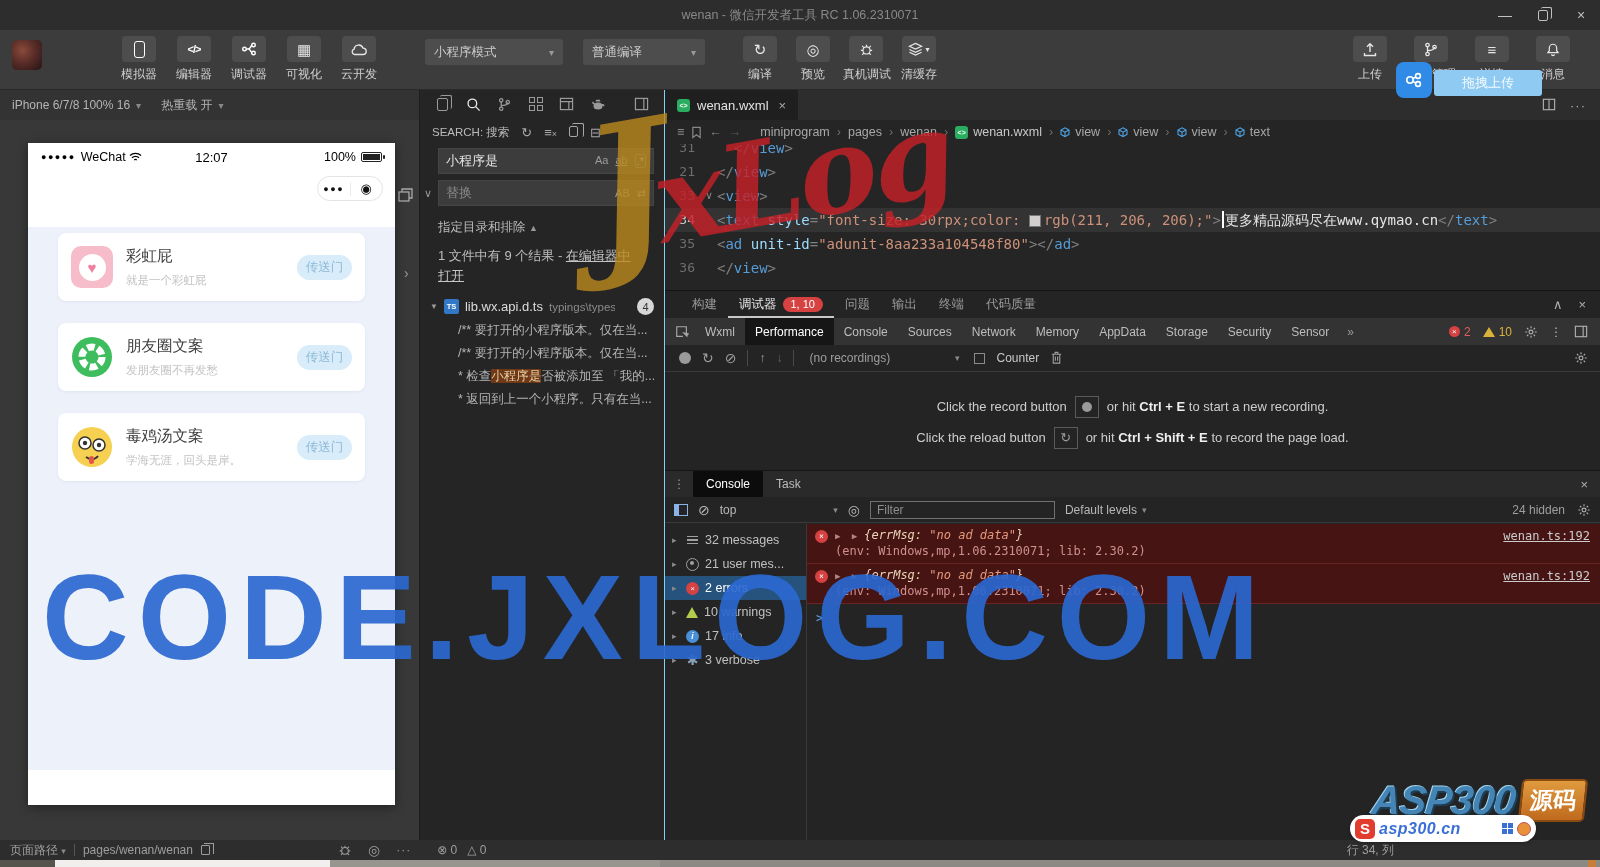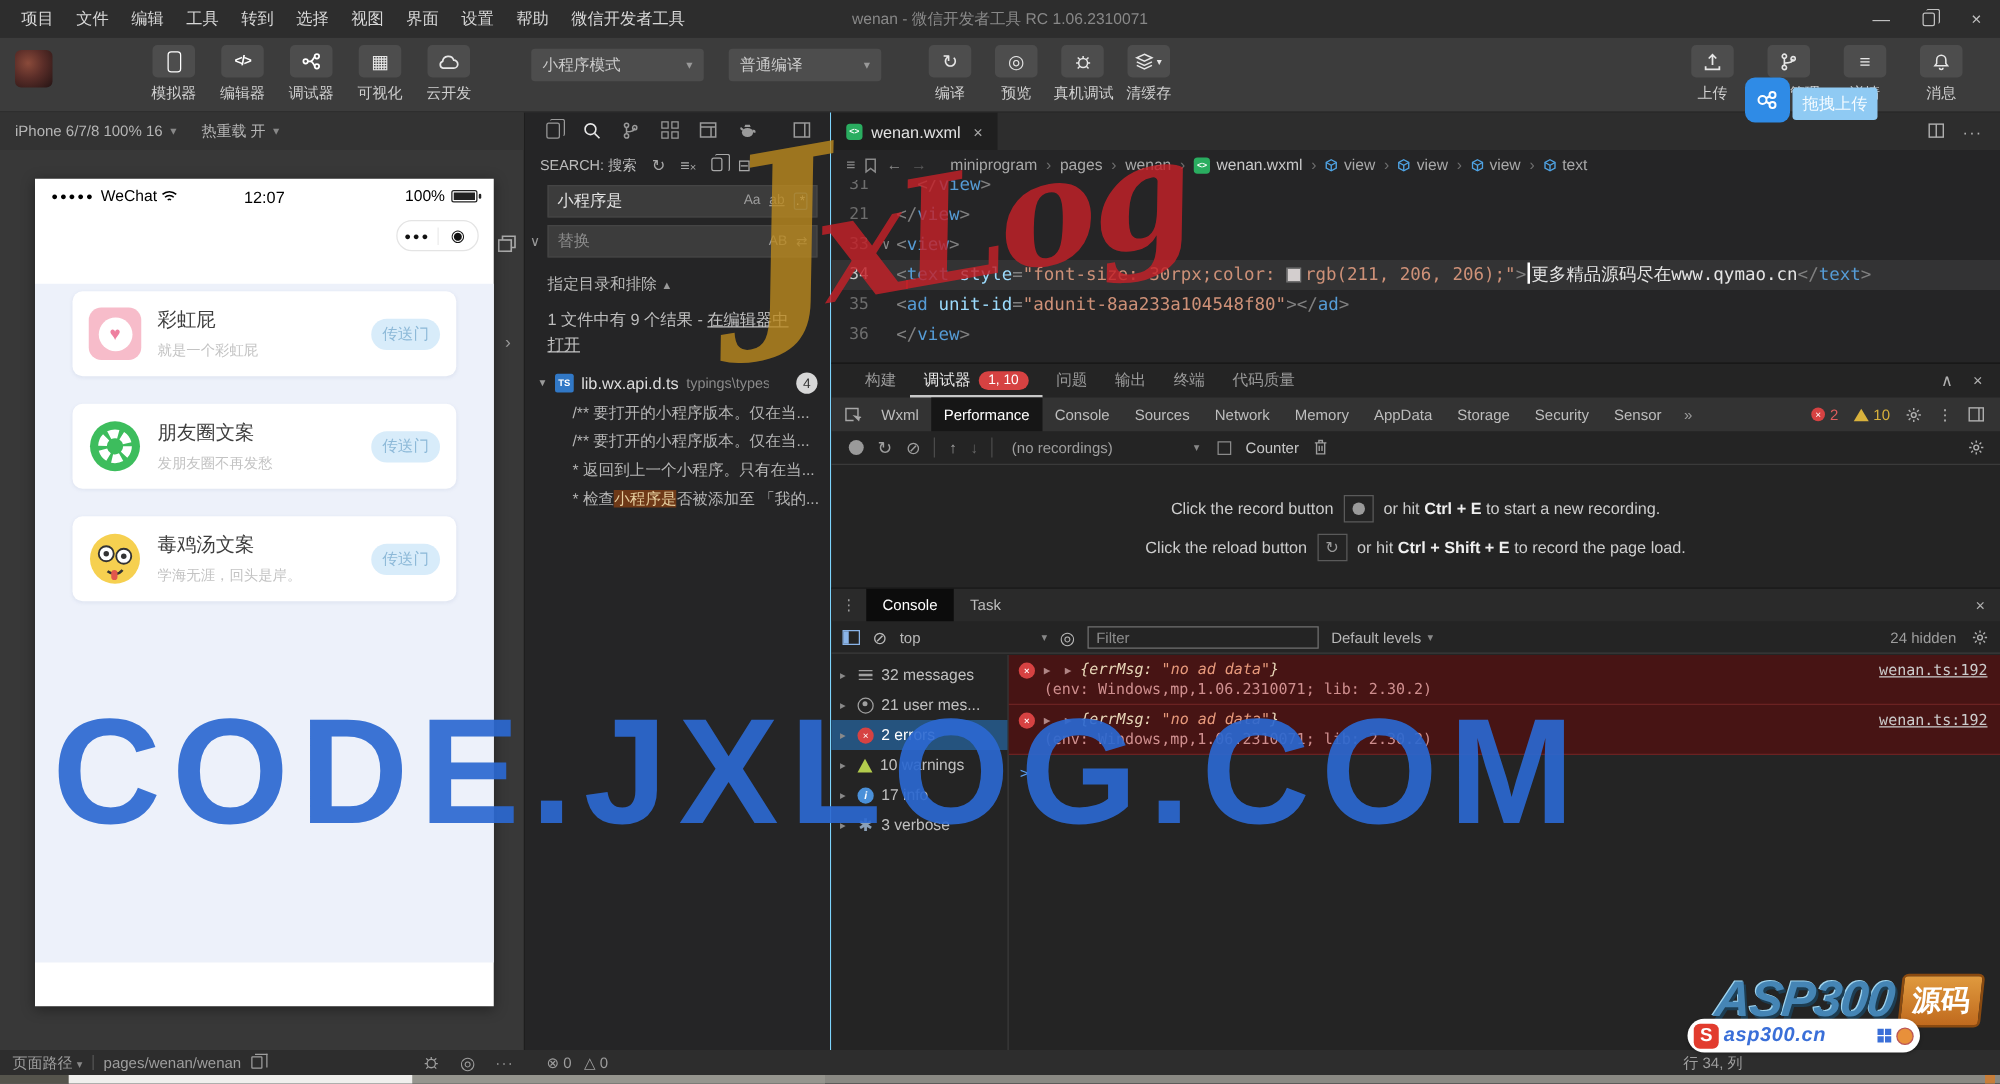--- a/index.html
+++ b/index.html
@@ -29,21 +29,21 @@
   .select .sp{flex:1}
   .select .cd{color:#999;font-size:10px;margin-left:10px}
   #action-btns{position:absolute;left:737px;top:5px;display:flex;gap:7px}
   #right-btns{position:absolute;right:24px;top:5px;display:flex;gap:15px}
   .ib .tool-ic{width:34px;height:26px;background:#4d4d4d}
   .glyph{font-size:15px;line-height:1}
   .ic-phone{width:11px;height:17px;border:1.5px solid currentColor;border-radius:3px}
   .ic-code{font-size:11px;font-weight:bold;letter-spacing:-1px}
   .drag-tip{position:absolute;left:1396px;top:62px;z-index:30;display:flex;align-items:flex-start}
   .drag-ic{width:36px;height:36px;border-radius:8px;background:#2f8be6;display:flex;align-items:center;justify-content:center}
-  .drag-bubble{margin:8px 0 16px 2px;background:#8fcaf3;border-radius:3px;height:26px;display:flex;align-items:center;padding:0 8px;color:#f4fbff;font-size:13px}
+  .drag-bubble{margin:8px 0 16px 2px;background:#8fcaf3;border-radius:3px;height:26px;display:flex;align-items:center;padding:0 28px;color:#f4fbff;font-size:13px}
 
   
   .sim{position:absolute;left:0;top:90px;width:420px;height:750px;background:#383838;border-right:1px solid #1e1e1e}
   .sim-toolbar{height:30px;background:#333;display:flex;align-items:center;font-size:12px;color:#b5b5b5;padding:0 12px;gap:6px}
   .sim-ic{position:absolute;top:97px;width:18px;height:16px;color:#aaa;display:flex;align-items:center;justify-content:center;font-size:14px}
   .panel-chev{position:absolute;left:404px;top:175px;color:#9a9a9a;font-size:14px}
   .phone{position:absolute;left:28px;top:53px;width:367px;height:662px;background:#fff;box-shadow:0 2px 10px rgba(0,0,0,.4);color:#222}
   .p-status{height:28px;display:flex;align-items:center;padding:0 13px;font-size:12.5px;color:#000;position:relative}
   .p-sig{letter-spacing:1.5px;font-size:9px}
   .p-time{position:absolute;left:0;right:0;text-align:center;font-size:13px}
@@ -212,33 +212,20 @@
   .wm-pill .s{width:20px;height:20px;border-radius:5px;background:#e23c2e;color:#fff;font-weight:900;font-size:15px;display:flex;align-items:center;justify-content:center}
   .wm-pill .site{font-style:italic;font-weight:bold;font-size:16px;color:#3a6fd8;letter-spacing:.5px}
   .wm-pill .g{display:grid;grid-template-columns:5px 5px;grid-gap:1.5px;margin-left:auto}
   .wm-pill .g i{width:5px;height:5px;background:#3a6fd8}
   .wm-pill .oc{width:14px;height:14px;border-radius:50%;background:#e8903a;border:1px solid #b55}
 </style>
 </head>
 <body>
 
 <div class="titlebar">
-  <div id="menus">
-      <div class="menu-item">项目</div>
-      <div class="menu-item">文件</div>
-      <div class="menu-item">编辑</div>
-      <div class="menu-item">工具</div>
-      <div class="menu-item">转到</div>
-      <div class="menu-item">选择</div>
-      <div class="menu-item">视图</div>
-      <div class="menu-item">界面</div>
-      <div class="menu-item">设置</div>
-      <div class="menu-item">帮助</div>
-      <div class="menu-item">微信开发者工具</div>
-    </div>
   <div class="win-title">wenan - 微信开发者工具 RC 1.06.2310071</div>
   <div class="win-controls">
     <div class="win-btn">
         <span>—</span>
       </div>
     <div class="win-btn">
         <span class="restore-ic"></span>
       </div>
     <div class="win-btn">
         <span>×</span>
@@ -549,22 +536,22 @@
   <div class="s-file-row">
     <span style="font-size:8px;color:#9a9a9a">▼</span>
     <span class="ts-ic">TS</span>
     <span>lib.wx.api.d.ts</span>
     <span class="s-file-path">typings\types\...</span>
     <span class="s-badge">4</span>
   </div>
   <div id="s-results">
       <div class="s-result"><span>/** 要打开的小程序版本。仅在当...</span></div>
       <div class="s-result"><span>/** 要打开的小程序版本。仅在当...</span></div>
+      <div class="s-result"><span>* 检查</span><span class="match">小程序是</span><span>否被添加至 「我的...</span></div>
       <div class="s-result"><span>* 返回到上一个小程序。只有在当...</span></div>
-      <div class="s-result"><span>* 检查</span><span class="match">小程序是</span><span>否被添加至 「我的...</span></div>
     </div>
 </div>
 
 <div class="editor">
   <div class="tabbar">
     <div class="tab">
       <span class="file-ic-sm">&lt;&gt;</span>
       <span>wenan.wxml</span>
       <span class="tab-close">×</span>
     </div>

